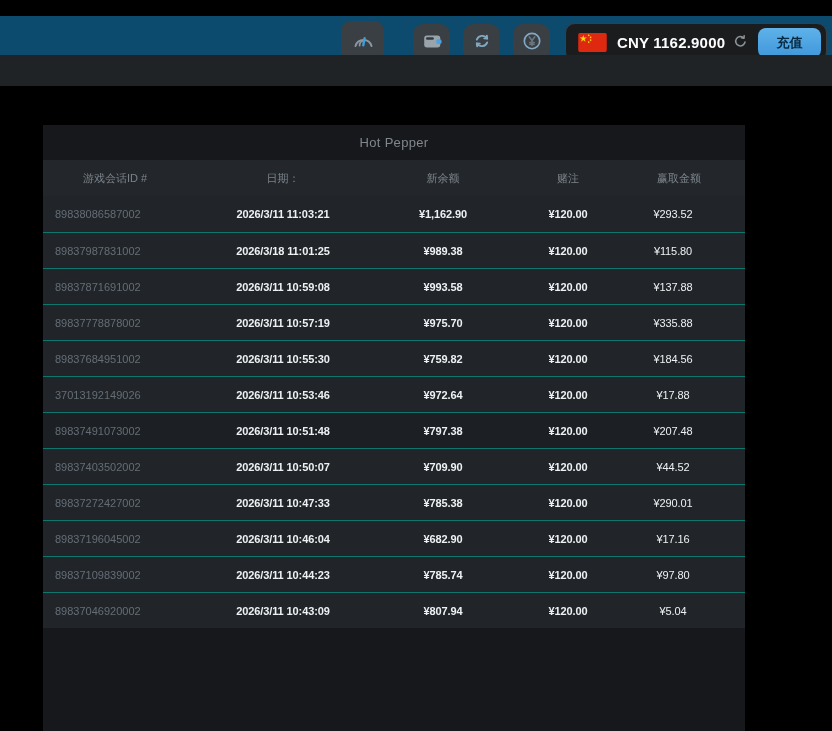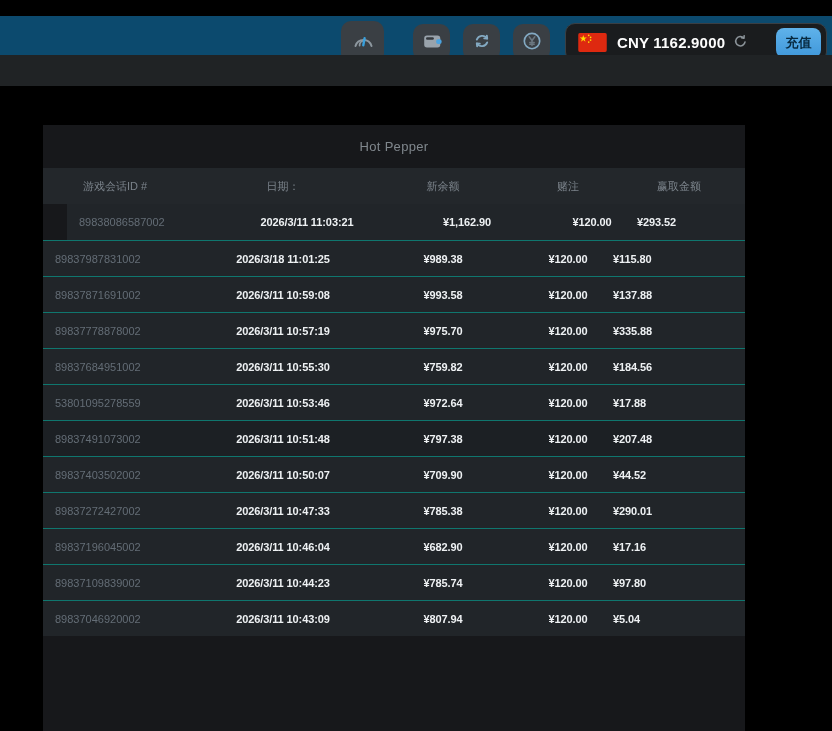--- a/index.html
+++ b/index.html
@@ -18,45 +18,45 @@
   .btn-exch    { left:513px; top:8px;  width:37px; height:37px; }
 
   .pill { position:absolute; left:565px; top:7px; width:262px; height:39px;
     background:#1a1c1e; border:1px solid #3a3f44; border-radius:10px;
     display:flex; align-items:center; padding:0 5px 0 12px; }
   .flag { width:29px; height:19px; border-radius:2px; overflow:hidden; flex:0 0 auto; }
   .balance { color:#fdfdfd; font-size:15px; font-weight:700; margin-left:10px;
     letter-spacing:.2px; white-space:nowrap; }
   .pill-refresh { margin-left:7px; display:flex; align-items:center; cursor:pointer;
     background:none; border:none; }
-  .recharge { margin-left:auto; width:45px; height:30px; border:none; border-radius:8px;
+  .recharge { margin-left:auto; width:63px; height:30px; border:none; border-radius:8px;
     background:linear-gradient(180deg,#5fb2ea,#3f97da); color:#07293f;
     font-size:13px; font-weight:700; cursor:pointer;
     font-family:"Liberation Sans","DejaVu Sans",sans-serif; }
 
   
   .card { position:absolute; left:43px; top:125px; width:702px; height:606px;
     background:#17181b; }
-  .card-title { height:43px; display:flex; align-items:center; justify-content:center;
+  .card-title { height:35px; display:flex; align-items:center; justify-content:center;
     color:#80878d; font-size:13px; letter-spacing:.3px; }
 
   .thead, .trow { display:grid; grid-template-columns:160px 160px 160px 90px 1fr;
     align-items:center; height:36px; font-size:11px; }
   .thead { background:#23272b; color:#7b838b; }
   .thead .hcell { text-align:center; }
   .thead .h-id { text-align:left; padding-left:28px;margin-left:12px; }
 
   .trow { background:#212529; border-top:1px solid #0f766e; cursor:default; }
-  .trow:first-child { border-top:none;margin-left:24px; }
+  .trow:first-child { border-top:none; }
   .trow.dim { background:#1c2024; }
   .cell { white-space:nowrap; }
   .c-id { color:#646d76; padding-left:12px; }
   .c-date, .c-balance, .c-bet { color:#eef1f3; font-weight:700; text-align:center;
     letter-spacing:-.1px; }
-  .c-win { color:#eef1f3; font-weight:700; text-align:left; padding-right:12px;
+  .c-win { color:#eef1f3; font-weight:400; text-align:center; padding-right:12px;
     letter-spacing:-.1px; }
 </style>
 </head>
 <body>
 
 <div class="topbar">
 
   <button class="iconbtn btn-gauge">
     <span>
       <svg width="24" height="24" viewBox="0 0 24 24" fill="none">
@@ -165,21 +165,21 @@
         <div class="cell c-win">¥335.88</div>
       </div>
       <div class="trow">
         <div class="cell c-id">89837684951002</div>
         <div class="cell c-date">2026/3/11 10:55:30</div>
         <div class="cell c-balance">¥759.82</div>
         <div class="cell c-bet">¥120.00</div>
         <div class="cell c-win">¥184.56</div>
       </div>
       <div class="trow">
-        <div class="cell c-id">53801095278559</div>
+        <div class="cell c-id">37013192149026</div>
         <div class="cell c-date">2026/3/11 10:53:46</div>
         <div class="cell c-balance">¥972.64</div>
         <div class="cell c-bet">¥120.00</div>
         <div class="cell c-win">¥17.88</div>
       </div>
       <div class="trow dim">
         <div class="cell c-id">89837491073002</div>
         <div class="cell c-date">2026/3/11 10:51:48</div>
         <div class="cell c-balance">¥797.38</div>
         <div class="cell c-bet">¥120.00</div>

